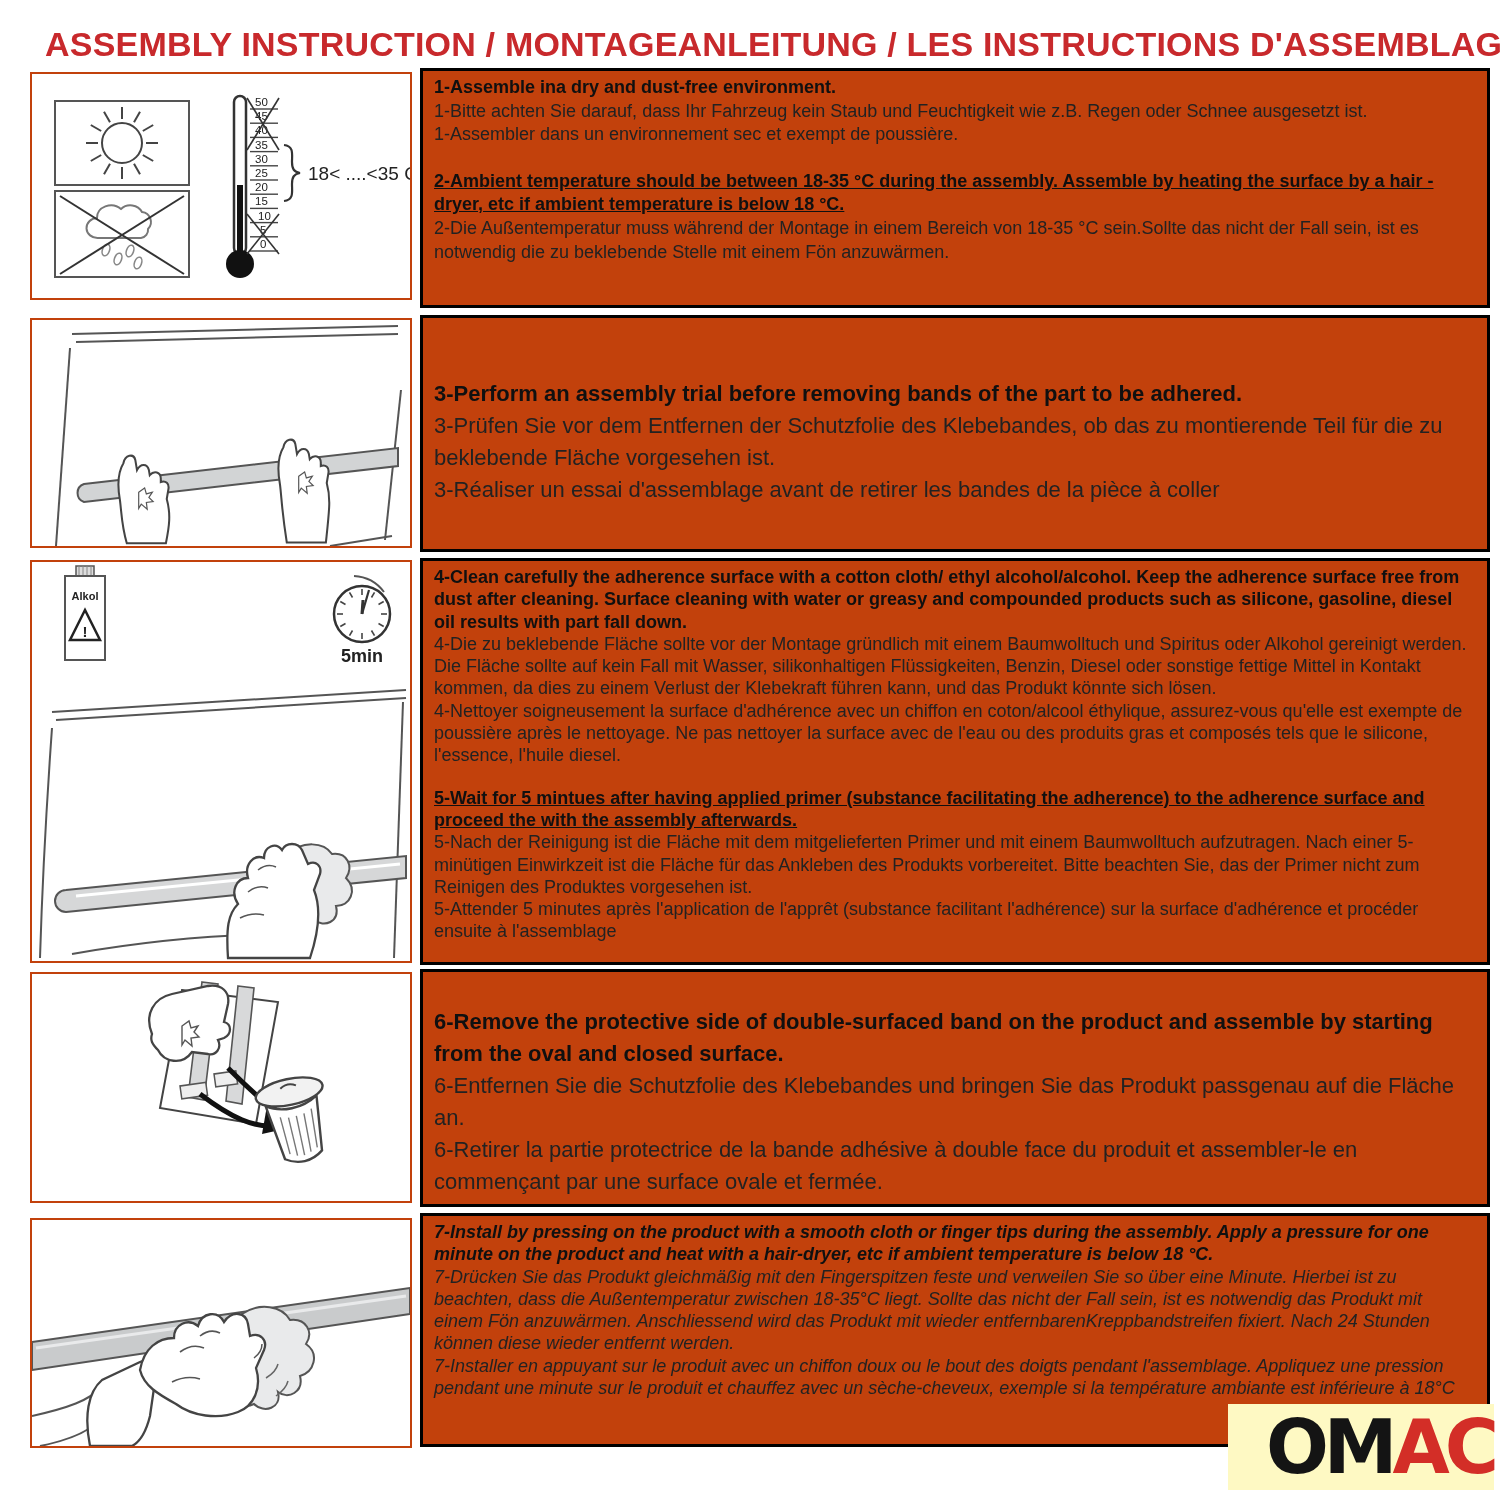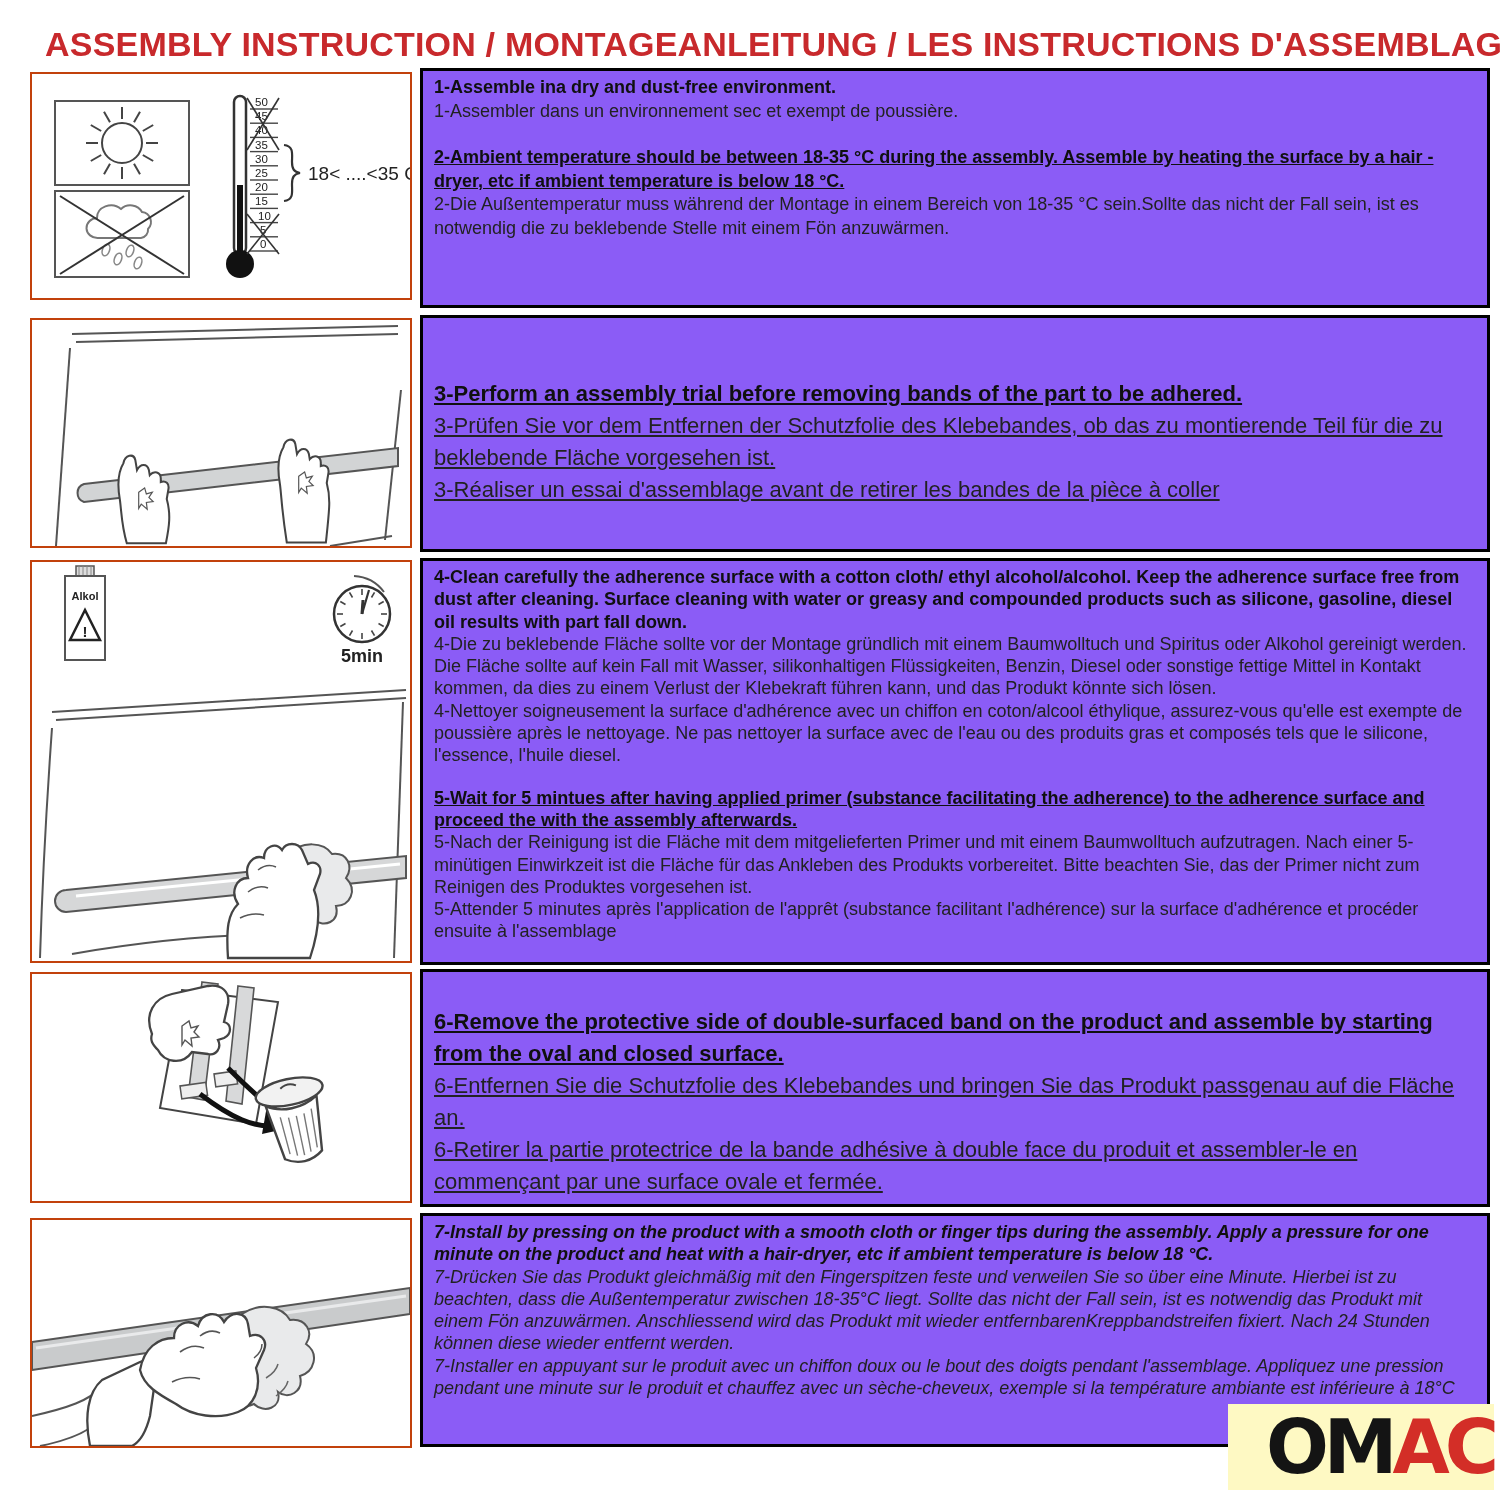--- a/index.html
+++ b/index.html
@@ -1,24 +1,24 @@
 <!DOCTYPE html>
 <html><head>
 <meta charset="utf-8">
 <style>
   html,body{margin:0;padding:0;background:#fff;}
   body{width:1500px;height:1500px;position:relative;font-family:"Liberation Sans",sans-serif;color:#222;}
   .title{position:absolute;left:45px;top:2px;font-size:34px;font-weight:bold;color:#C8292C;white-space:nowrap;letter-spacing:.2px;}
   .imgbox{position:absolute;border:2px solid #c2410c;background:#fff;box-sizing:border-box;}
-  .textbox{position:absolute;border:3px solid #000;background:#8b5cf6;box-sizing:border-box;padding:5px 14px 4px 11px;overflow:hidden;}
+  .textbox{position:absolute;border:3px solid #000;background:#c2410c;box-sizing:border-box;padding:5px 14px 4px 11px;overflow:hidden;}
   .textbox p{margin:0;}
   p.b{font-weight:bold;color:#101010;}
   .t-sm p{font-size:18px;line-height:23.6px;}
   .t-s3 p{font-size:18px;line-height:22.3px;}
-  .t-lg p{font-size:22px;line-height:32px;text-decoration:underline;}
+  .t-lg p{font-size:22px;line-height:32px;}
   p.gap{margin-top:23px;text-decoration:underline;}
   .t-s3 p.gap{margin-top:20px;}
   .pad-lg1{padding-top:60px;}
   .pad-lg2{padding-top:34px;}
   .imgbox svg{display:block;width:100%;height:100%;}
   svg text{font-family:"Liberation Sans",sans-serif;fill:#222;}
   .logo{position:absolute;left:1228px;top:1404px;width:266px;height:86px;background:#fef9c3;z-index:5;
         display:flex;align-items:center;justify-content:flex-end;
         font-family:"DejaVu Sans",sans-serif;font-weight:bold;font-size:74px;letter-spacing:-5px;line-height:1;}
   .logo .lb{color:#141414;}
@@ -95,20 +95,21 @@
           <line x1="215" y1="140" x2="247" y2="180"></line>
             <line x1="247" y1="140" x2="215" y2="180"></line>
         </g>
         <path d="M252,71 C262,72 260,80 260,88 C260,95 262,98 268,99 C262,100 260,103 260,110 C260,118 262,126 252,127" fill="none" stroke="#333" stroke-width="2.2"></path>
         <text x="276" y="106" font-size="19" fill="#222">18&lt; ....&lt;35 C</text>
       </g>
     </svg>
   </div>
   <div class="textbox t-sm" style="left:420px;top:68px;width:1070px;height:240px;">
     <p class="b">1-Assemble ina dry and dust-free environment.</p>
+    <p>1-Bitte achten Sie darauf, dass Ihr Fahrzeug kein Staub und Feuchtigkeit wie z.B. Regen oder Schnee ausgesetzt ist.</p>
     <p>1-Assembler dans un environnement sec et exempt de poussière.</p>
     <p class="b gap">2-Ambient temperature should be between 18-35 °C  during the assembly. Assemble by heating the surface by a hair -dryer, etc if ambient temperature is below 18 °C.</p>
     <p>2-Die Außentemperatur muss während der Montage in einem Bereich von 18-35 °C  sein.Sollte das nicht der Fall sein, ist es notwendig die zu beklebende Stelle mit einem Fön anzuwärmen.</p>
   </div>
 
   <div class="imgbox" style="left:30px;top:318px;width:382px;height:230px;">
     <svg viewBox="0 0 378 226">
       <g stroke="#555" stroke-width="2" fill="none">
         <path d="M40,14 L366,6"></path>
           <path d="M44,22 L366,14"></path>

